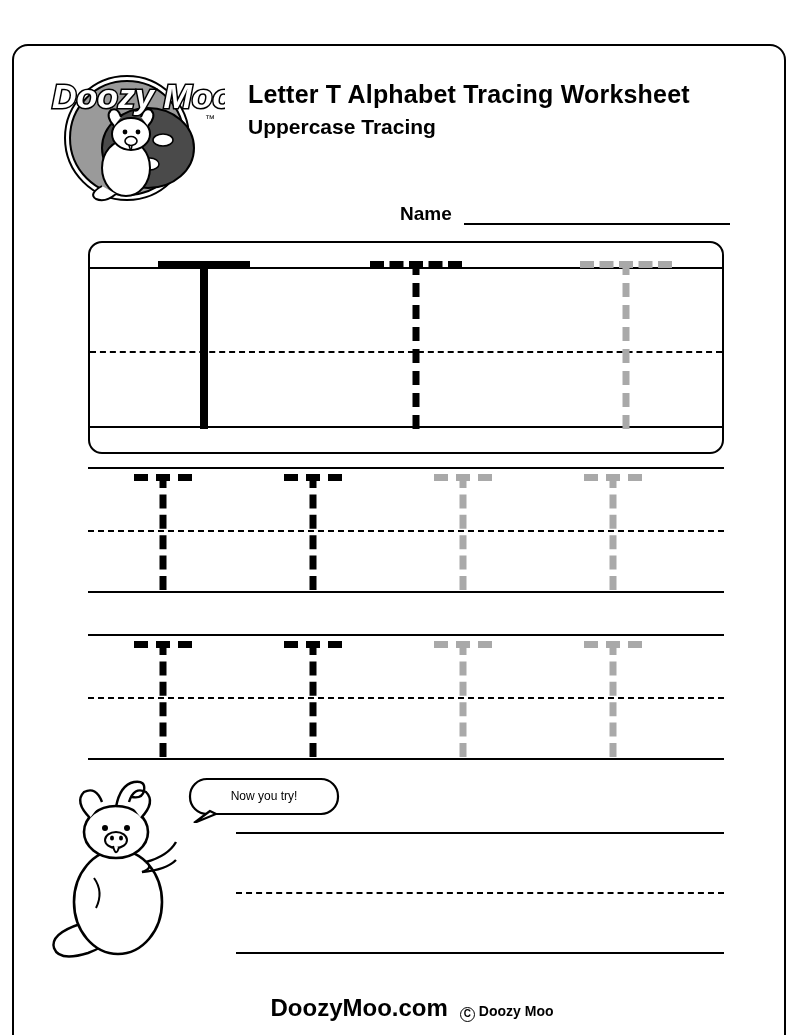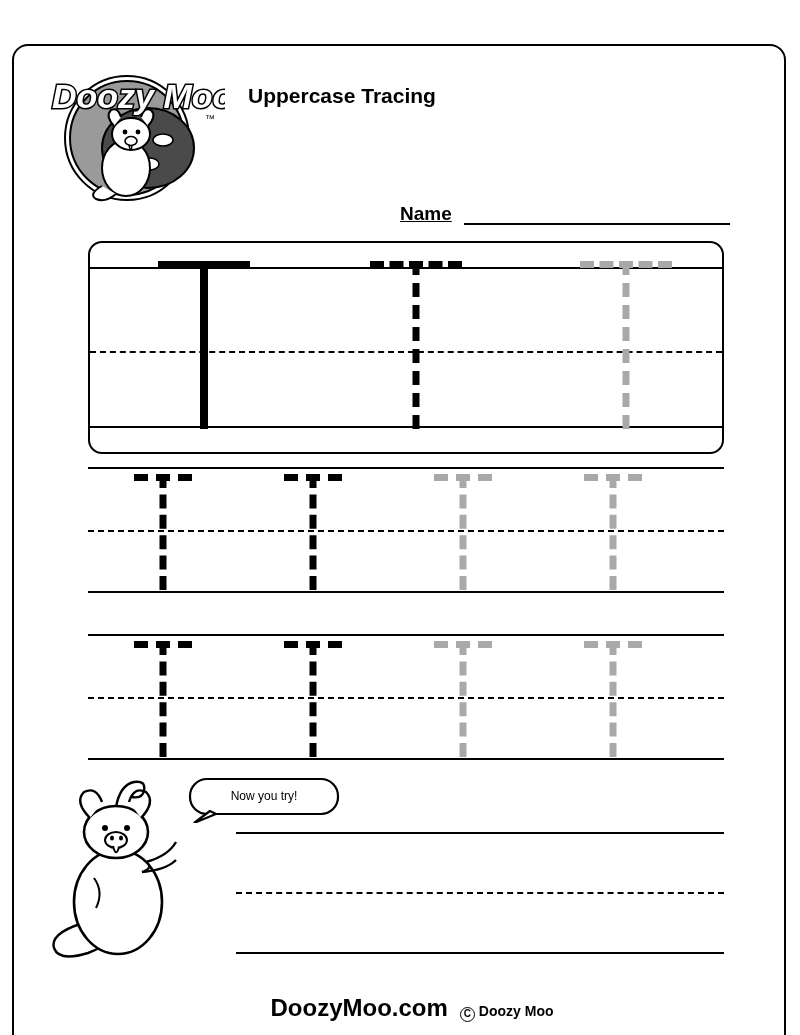--- a/index.html
+++ b/index.html
@@ -59,21 +59,20 @@
     line-height: 1.2;
   }
 
   
   .name-row {
     position: absolute;
     left: 400px; top: 172px;
     width: 330px;
     display: flex;
     align-items: flex-end;
-    text-decoration: underline;
   }
   .name-label {
     font-size: 19px;
     font-weight: bold;
     margin-right: 12px;
     line-height: 1;
     padding-bottom: 2px;
   }
   .name-line {
     flex: 1;
@@ -259,20 +258,21 @@
       <path d="M72 126 q-14 8 -6 13 q9 4 20 -5" fill="#ffffff" stroke="#000" stroke-width="2"></path>
 
       <g>
         <text x="22" y="48" font-family="Liberation Sans, sans-serif" font-size="34" font-weight="bold" font-style="italic" fill="#ffffff" stroke="#000" stroke-width="3" paint-order="stroke">Doozy Moo</text>
       </g>
       <text x="175" y="62" font-family="Liberation Sans, sans-serif" font-size="10" fill="#000">™</text>
     </svg>
   </div>
 
   <div class="title-block">
+    <div class="title-main">Letter T Alphabet Tracing Worksheet</div>
     <div class="title-sub">Uppercase Tracing</div>
   </div>
 
   <div class="name-row">
     <div class="name-label">Name</div>
     <div class="name-line"></div>
   </div>
 
   <div class="big-box">
     <div class="top-line"></div>

